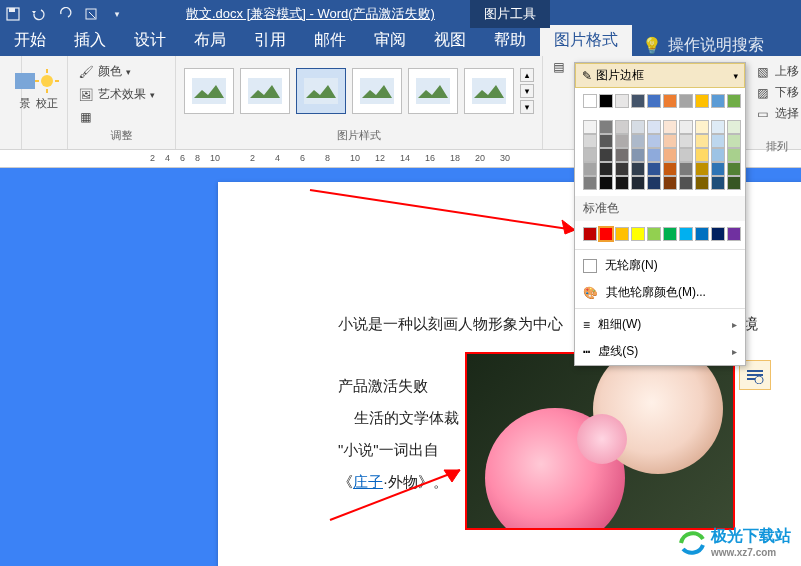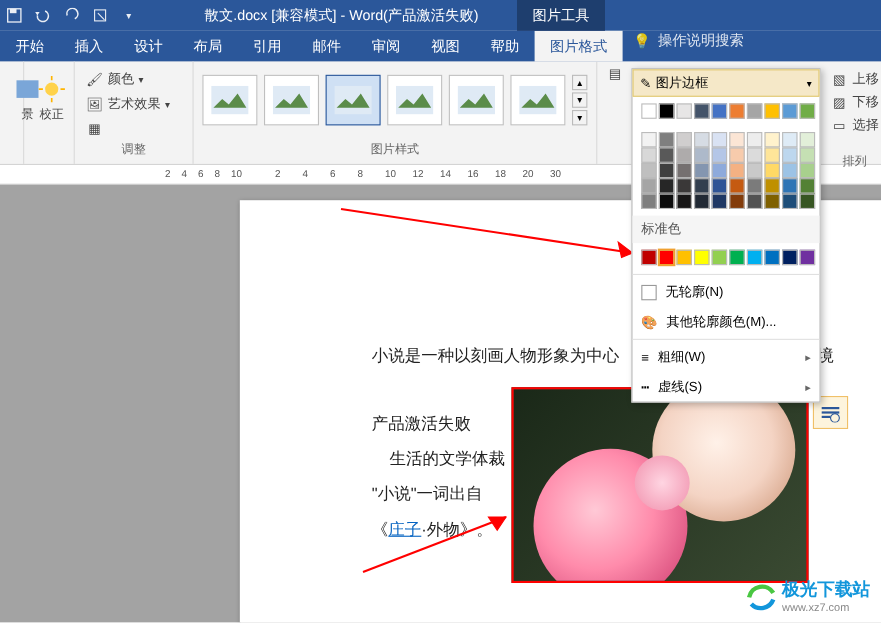--- a/index.html
+++ b/index.html
@@ -1,24 +1,24 @@
 <!DOCTYPE html>
 <html><head>
 <meta charset="utf-8">
 <style>
 * { margin: 0; padding: 0; box-sizing: border-box; font-family: "Microsoft YaHei", sans-serif; }
 body { width: 801px; height: 566px; background: #f0f0f0; overflow: hidden; position: relative; }
 
 .titlebar { height: 28px; background: #2b579a; display: flex; align-items: center; padding: 0 4px; color: #fff; font-size: 12px; }
 .titlebar .qat { display: flex; align-items: center; gap: 8px; }
 .titlebar .qat-btn { width: 18px; height: 18px; display: flex; align-items: center; justify-content: center; opacity: 0.9; cursor: pointer; }
-.titlebar .doc-title { margin-left: 60px; font-size: 13px; }
+.titlebar .doc-title { margin-left: 60px; font-size: 13px; text-decoration: underline; }
 .titlebar .tool-tab { position: absolute; left: 470px; top: 0; background: #1e3e6e; padding: 5px 14px; font-size: 13px; }
 
-.tabs { height: 28px; background: #2b579a; display: flex; align-items: flex-start; color: #fff; font-size: 13px; }
+.tabs { height: 28px; background: #2b579a; display: flex; align-items: flex-end; color: #fff; font-size: 16px; }
 .tabs .tab { padding: 5px 14px; cursor: pointer; }
 .tabs .tab.active { background: #f3f3f3; color: #2b579a; }
 .tabs .help { display: flex; align-items: center; gap: 6px; padding: 0 10px; opacity: 0.85; }
 
 .ribbon { height: 94px; background: #f3f3f3; border-bottom: 1px solid #d4d4d4; display: flex; }
 .group { border-right: 1px solid #dadada; padding: 4px 8px; display: flex; flex-direction: column; justify-content: space-between; position: relative; }
 .group-label { font-size: 11px; color: #666; text-align: center; padding-bottom: 2px; }
 
 .btn-lg { width: 34px; height: 60px; display: flex; flex-direction: column; align-items: center; justify-content: center; gap: 3px; font-size: 11px; color: #444; cursor: pointer; }
 .btn-lg .ico { width: 24px; height: 24px; }
@@ -32,21 +32,21 @@
 .gallery .thumb svg { width: 34px; height: 26px; }
 .gallery .nav { display: flex; flex-direction: column; gap: 2px; }
 .gallery .nav div { width: 14px; height: 14px; border: 1px solid #bbb; font-size: 9px; display:flex; align-items:center; justify-content:center; cursor:pointer; }
 
 .right-group { flex:1; display:flex; }
 .rg-col { display:flex; flex-direction:column; gap:2px; padding:2px 6px; }
 
 .ruler { height: 18px; background: #fff; border-bottom: 1px solid #ccc; position: relative; font-size: 9px; color: #555; }
 .ruler .rn { position: absolute; top: 3px; }
 
-.doc { position: absolute; top: 168px; left: 0; right: 0; bottom: 0; background: #a3a3a3; }
+.doc { position: absolute; top: 168px; left: 0; right: 0; bottom: 0; background: #3b82f6; }
 .page { position: absolute; left: 218px; top: 14px; width: 620px; height: 400px; background: #fff; box-shadow: 0 1px 4px rgba(0,0,0,0.25); }
 .page .txt { position: absolute; font-size: 15px; color: #222; line-height: 1.9; }
 .page .link { color: #0563c1; text-decoration: underline; }
 
 .pic { position: absolute; left: 465px; top: 352px; width: 270px; height: 178px; border: 2px solid #ff0000; background: #2a3d2a; overflow: hidden; }
 .flower { position: absolute; border-radius: 50%; }
 
 .color-popup { position: absolute; left: 574px; top: 62px; width: 172px; background: #fff; border: 1px solid #b6b6b6; box-shadow: 2px 2px 6px rgba(0,0,0,0.25); z-index: 50; font-size: 12px; }
 .color-popup .hdr-btn { background: #f5e8c8; border: 1px solid #e0c870; padding: 3px 6px; display: flex; align-items: center; gap: 4px; margin: 0; }
 .color-popup .section-title { padding: 4px 8px; color: #555; background: #f5f5f5; }
@@ -55,21 +55,21 @@
 .color-popup .sw.sel { outline: 2px solid #f0a030; outline-offset: -1px; }
 .color-popup .menu-item { padding: 5px 8px; display: flex; align-items: center; gap: 8px; cursor: pointer; }
 .color-popup .menu-item .arr { margin-left: auto; color: #666; font-size: 10px; }
 .color-popup hr { border: none; border-top: 1px solid #e0e0e0; margin: 2px 0; }
 
 .arrow { position: absolute; z-index: 40; stroke: #ff0000; fill: #ff0000; }
 
 .pos-btn { position:absolute; right:30px; top:360px; width:32px; height:30px; border:1px solid #f0c068; background:#fdf4dd; display:flex; align-items:center; justify-content:center; cursor:pointer; }
 
 .watermark { position: absolute; right: 10px; bottom: 8px; display:flex; align-items:center; gap:4px; font-size: 16px; font-weight: bold; color: #1296db; z-index:60; }
-.watermark .wsub { font-size: 10px; color: #888; font-weight:normal; }
+.watermark .wsub { font-size: 10px; color: #888; font-weight:bold; }
 </style>
 </head>
 <body>
 
 <div class="titlebar">
   <div class="qat">
     <span class="qat-btn">
         <svg width="14" height="14">
           <rect x="1" y="1" width="12" height="12" fill="none" stroke="#fff" stroke-width="1.2"></rect>
           <rect x="3" y="1" width="6" height="4" fill="#fff"></rect>

